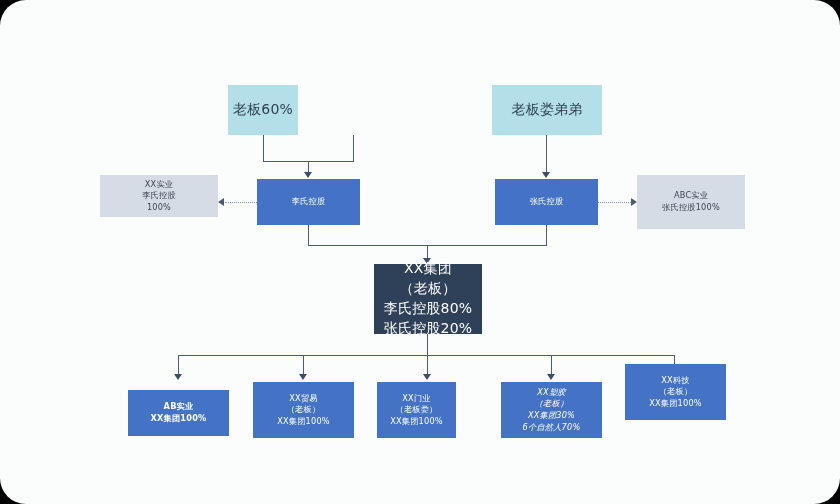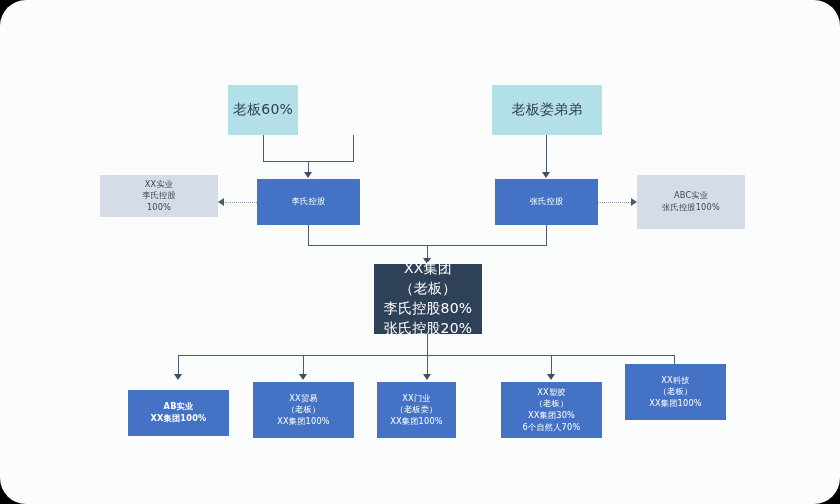--- a/index.html
+++ b/index.html
@@ -184,21 +184,21 @@
     <span class="ln">（老板）</span>
     <span class="ln">XX集团100%</span>
   </div>
 
   <div class="node lvl-holding" style="left:377px; top:382px; width:79px; height:56px;">
     <span class="ln">XX门业</span>
     <span class="ln">（老板娄）</span>
     <span class="ln">XX集团100%</span>
   </div>
 
-  <div class="node lvl-holding" style="left:501px; top:382px; width:101px; height:56px;">
+  <div class="node lvl-holding" style="left:501px; top:382px; width:101px; height:56px;font-style:italic;">
     <span class="ln">XX塑胶</span>
     <span class="ln">（老板）</span>
     <span class="ln">XX集团30%</span>
     <span class="ln">6个自然人70%</span>
   </div>
 
   <div class="node lvl-holding" style="left:625px; top:364px; width:101px; height:56px;">
     <span class="ln">XX科技</span>
     <span class="ln">（老板）</span>
     <span class="ln">XX集团100%</span>

